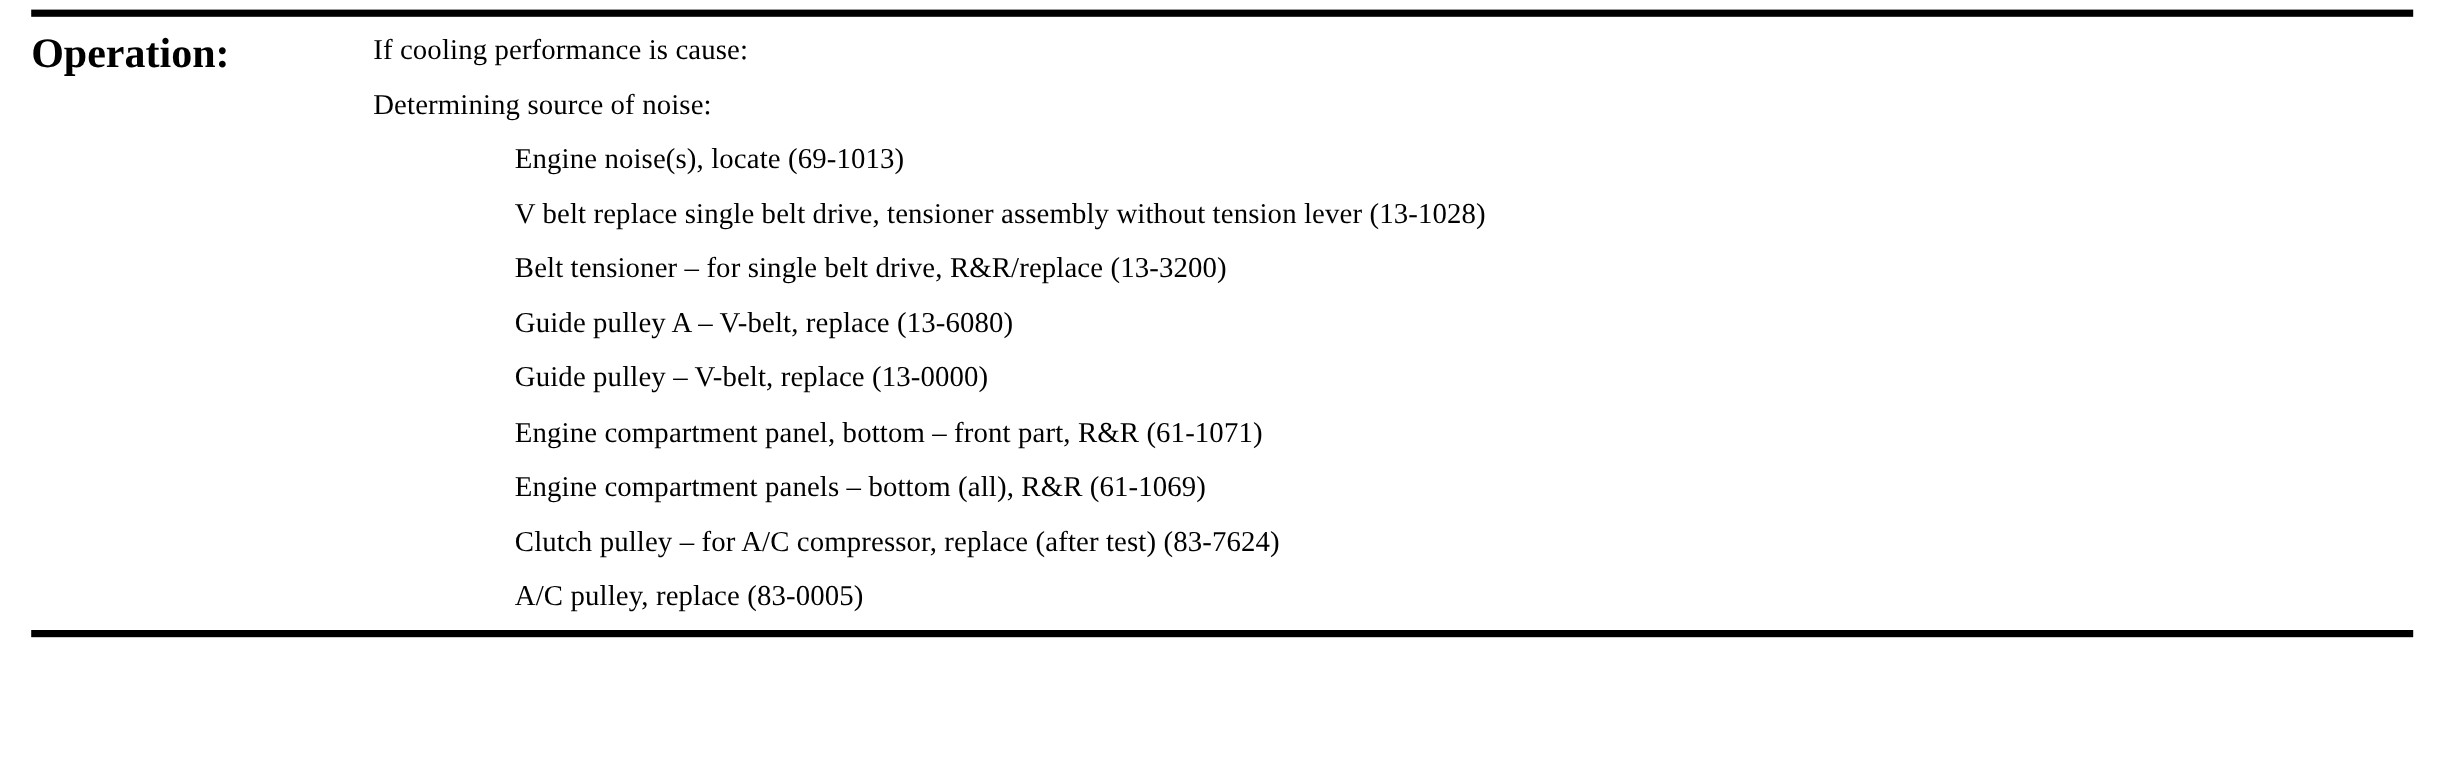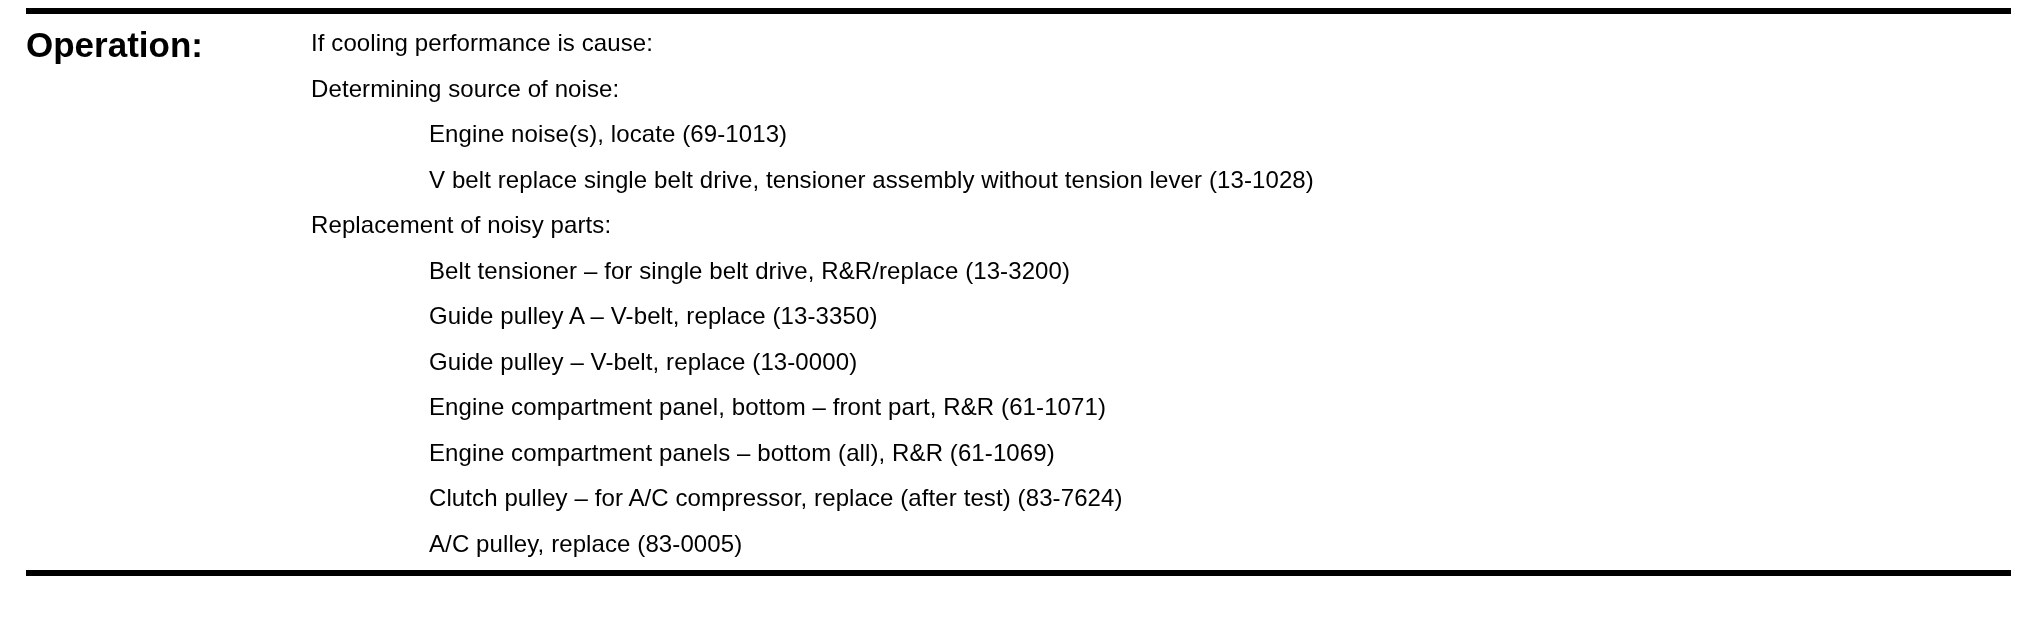--- a/index.html
+++ b/index.html
@@ -10,20 +10,21 @@
   body {
     font-family: "Liberation Sans", sans-serif;
     color: #000000;
   }
   .page {
     position: relative;
     width: 2035px;
     height: 643px;
     background: #ffffff;
     box-sizing: border-box;
+    font-family: Liberation Serif, serif;
   }
   .table-block {
     position: absolute;
     left: 26px;
     top: 8px;
     width: 1985px;
     border-top: 6px solid #000000;
     border-bottom: 6px solid #000000;
     box-sizing: border-box;
     padding-top: 6px;
@@ -63,23 +64,22 @@
 
 <div class="page">
   <div class="table-block">
     <div class="row">
       <div class="label-cell">Operation:</div>
       <div class="content-cell">
         <div class="line level-0">If cooling performance is cause:</div>
         <div class="line level-0">Determining source of noise:</div>
         <div class="line level-1">Engine noise(s), locate (69-1013)</div>
         <div class="line level-1">V belt replace single belt drive, tensioner assembly without tension lever (13-1028)</div>
-        <div class="line level-0">Replacement of noisy parts:</div>
         <div class="line level-1">Belt tensioner – for single belt drive, R&amp;R/replace (13-3200)</div>
-        <div class="line level-1">Guide pulley A – V-belt, replace (13-3350)</div>
+        <div class="line level-1">Guide pulley A – V-belt, replace (13-6080)</div>
         <div class="line level-1">Guide pulley – V-belt, replace (13-0000)</div>
         <div class="line level-1">Engine compartment panel, bottom – front part, R&amp;R (61-1071)</div>
         <div class="line level-1">Engine compartment panels – bottom (all), R&amp;R (61-1069)</div>
         <div class="line level-1">Clutch pulley – for A/C compressor, replace (after test) (83-7624)</div>
         <div class="line level-1">A/C pulley, replace (83-0005)</div>
       </div>
     </div>
   </div>
 </div>
 

